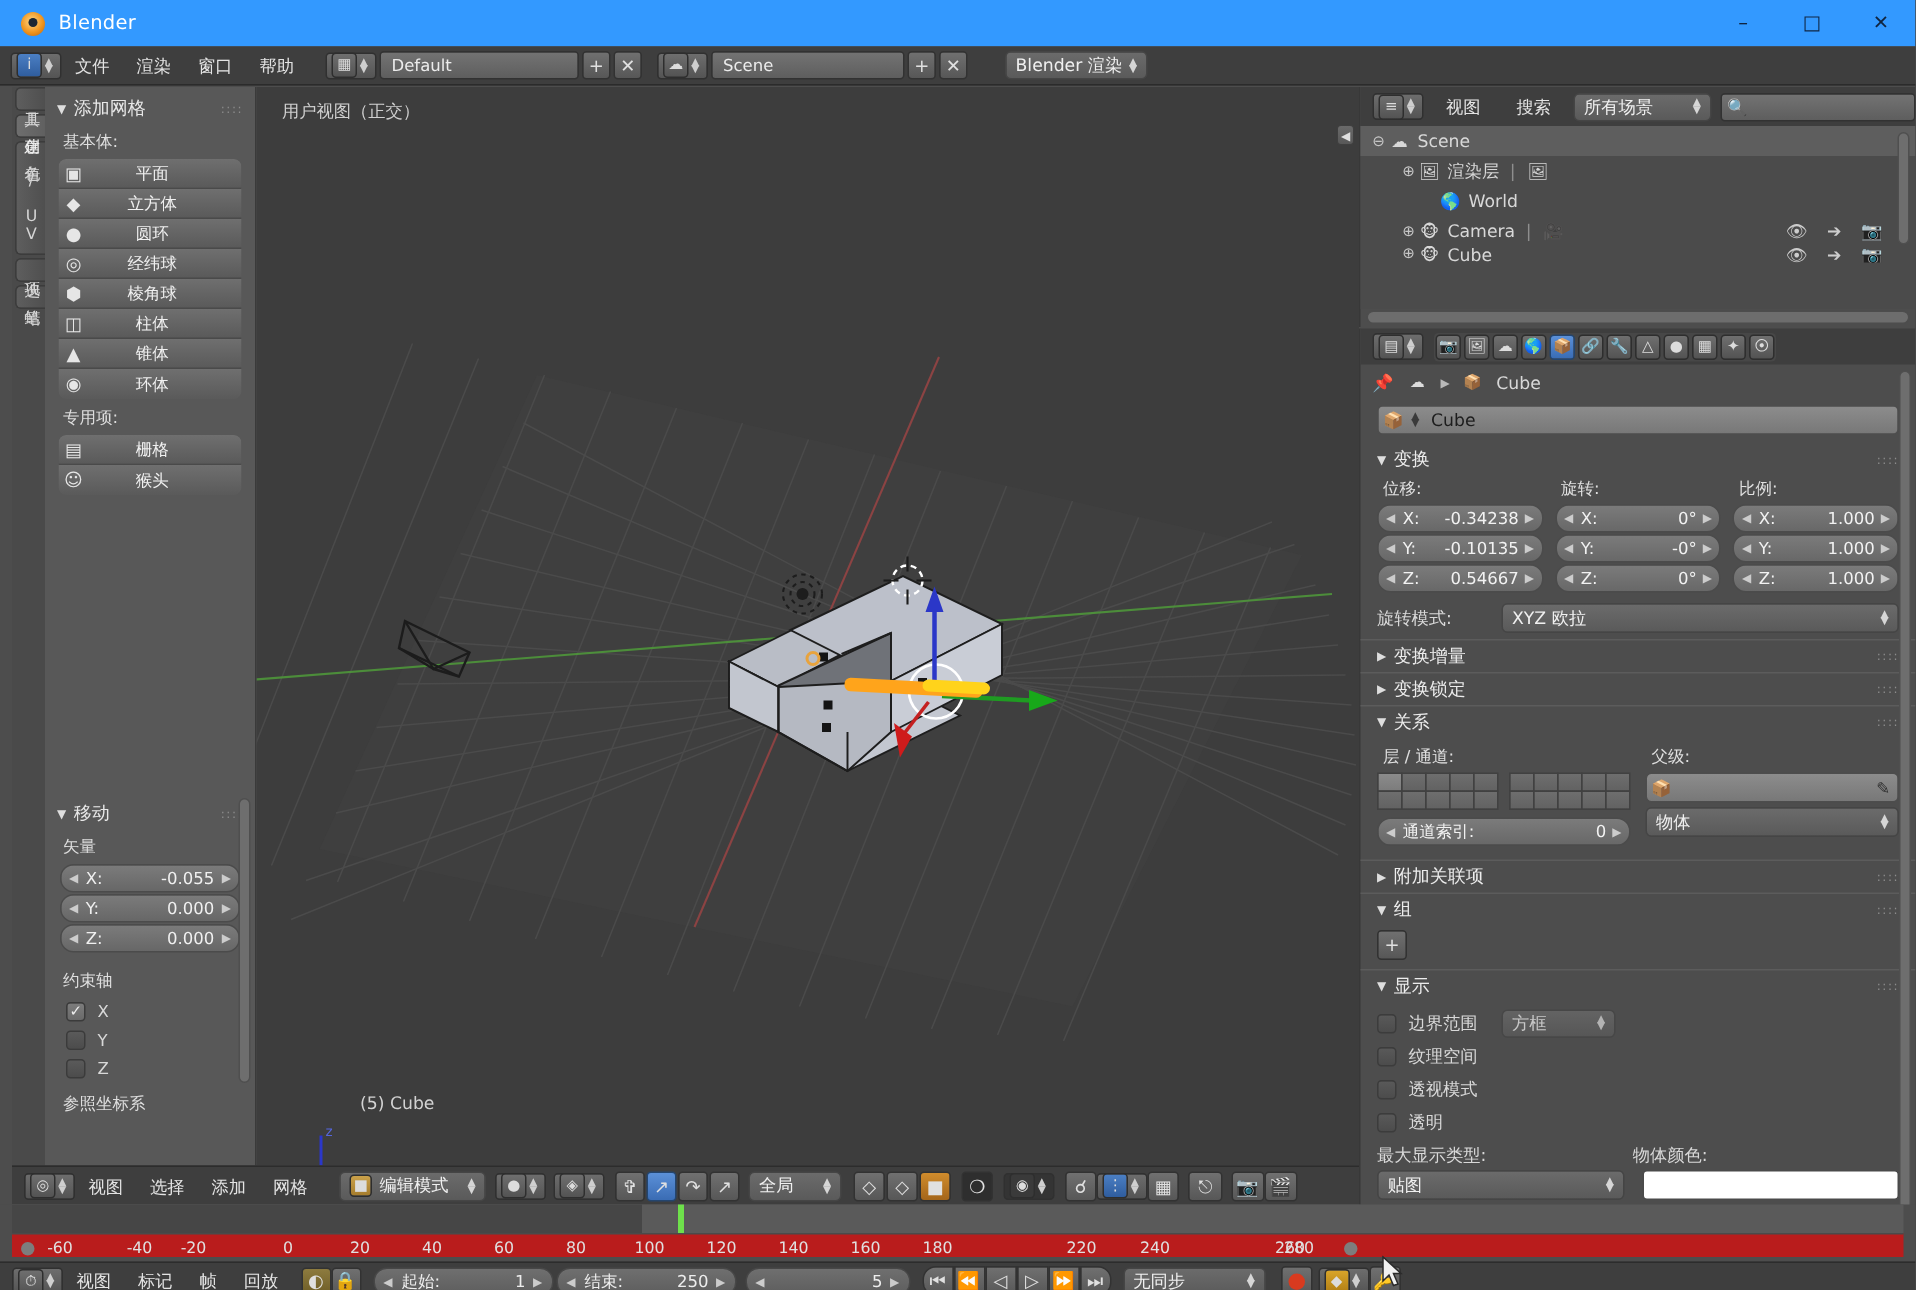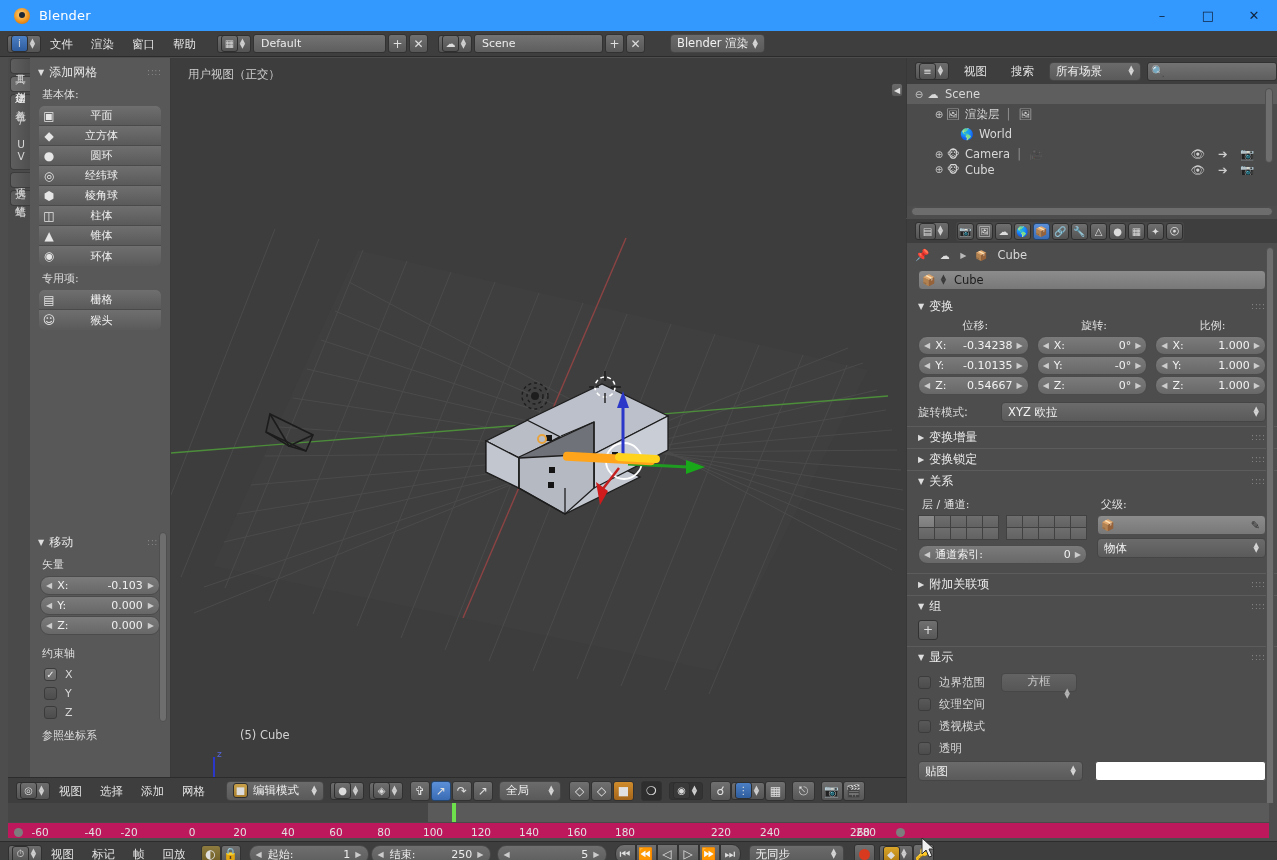--- a/index.html
+++ b/index.html
@@ -224,21 +224,21 @@
     border-radius: 4px; overflow: hidden;
   }
   .id-field .idico { width: 20px; display:flex; align-items:center; justify-content:center; flex:none;}
   .id-field .idtxt { padding-left: 6px; color: #1d1d1d; font-size: 11.5px; }
   .sect-hdr {
     display: flex; align-items: center; height: 22px; padding: 0 11px;
     color: #ececec; font-size: 12px;
     border-top: 1px solid #5c5c5c;
   }
   .col3 { display: flex; padding: 0 11px; gap: 8px; }
-  .col3 > div { flex: 1; text-align: center; }
+  .col3 > div { flex: 1; }
   .colhead { font-size: 11px; color: #e0e0e0; padding: 1px 0 3px 4px; }
   .nf {
     display: flex; align-items: center; height: 19px; margin-bottom: 1px;
     background: linear-gradient(#7b7b7b,#686868); border: 1px solid #4b4b4b;
     border-radius: 9px; padding: 0 5px; font-size: 11px; color: #f2f2f2;
   }
   .nf .v { margin-left: auto; }
   .dd {
     display: flex; align-items: center; height: 20px;
     background: linear-gradient(#6b6b6b,#5a5a5a); border: 1px solid #454545;
@@ -269,21 +269,21 @@
   
   .timeline {
     position: absolute; left: 0; top: 772px; width: 1277px; height: 57px;
     background: #4d4d4d;
   }
   .tl-track { position: absolute; left: 8px; top: 0; right: 8px; height: 19px; background: #5a5a5a; }
   .tl-past { position: absolute; left: 0; top: 0; width: 420px; height: 19px; background: #464646; }
   .tl-cur { position: absolute; left: 444px; top: 0; width: 4px; height: 19px; background: #6ee04b; }
   .tl-ruler {
     position: absolute; left: 8px; top: 19px; right: 8px; height: 16px;
-    background: #be185d; border-top: 1px solid #4a4a4a; text-align: center;
+    background: #b91c1c; border-top: 1px solid #4a4a4a; text-align: center;
   }
   .tick { position: absolute; top: 3px; font-size: 10.5px; color: #e0e0e0; transform: translateX(-50%); }
   .tl-header {
     position: absolute; left: 0; top: 38px; width: 1277px; height: 25px;
     background: #3e3e3e; display: flex; align-items: center; padding-left: 8px;
     border-top: 1px solid #2c2c2c;
   }
   .tl-nf {
     display: flex; align-items: center; height: 19px;
     background: linear-gradient(#6f6f6f,#5d5d5d); border: 1px solid #474747;
@@ -569,21 +569,21 @@
         <div class="op-panel">
           <div class="panel-hdr">
             <span class="tri">▼</span>
             <span>移动</span>
             <span class="grip">::::</span>
           </div>
           <div class="sub-label">矢量</div>
           <div class="num-field">
             <span class="arr">◀</span>
             <span class="lbl" style="margin-left:5px;">X:</span>
-            <span class="val">-0.103</span>
+            <span class="val">-0.055</span>
             <span class="arr" style="margin-left:5px;">▶</span>
           </div>
           <div class="num-field">
             <span class="arr">◀</span>
             <span class="lbl" style="margin-left:5px;">Y:</span>
             <span class="val">0.000</span>
             <span class="arr" style="margin-left:5px;">▶</span>
           </div>
           <div class="num-field">
             <span class="arr">◀</span>
@@ -980,41 +980,45 @@
       <div class="sect-hdr">
         <span class="tri">▼</span>
         <span>显示</span>
         <span class="grip">::::</span>
       </div>
       <div style="display:flex;padding:3px 11px 0 11px;gap:12px;">
         <div style="flex:1.12;">
           <div class="dchk">
             <span class="cb"></span>
             <span>边界范围</span>
-            <div class="dd" style="margin-left:8px;width:76px;height:19px;opacity:.75;flex-direction:column;">
+            <div class="dd" style="margin-left:8px;width:76px;height:19px;opacity:.75;">
               <span>方框</span>
               <span class="sp">
                   <span>▲</span>
                   <span>▼</span>
                 </span>
             </div>
           </div>
           <div class="dchk">
             <span class="cb"></span>
             <span>纹理空间</span>
           </div>
           <div class="dchk">
             <span class="cb"></span>
             <span>透视模式</span>
           </div>
           <div class="dchk">
             <span class="cb"></span>
             <span>透明</span>
           </div>
         </div>
+      </div>
+      <div style="display:flex;padding:4px 11px 0 11px;gap:12px;">
+        <div style="flex:1;font-size:11.5px;">最大显示类型:</div>
+        <div style="flex:1.12;font-size:11.5px;">物体颜色:</div>
       </div>
       <div style="display:flex;padding:2px 11px 0 11px;gap:12px;">
         <div class="dd" style="flex:1;text-align:center;">
           <span>贴图</span>
           <span class="sp">
               <span>▲</span>
               <span>▼</span>
             </span>
         </div>
         <div class="white-field" style="flex:1.12;"></div>

